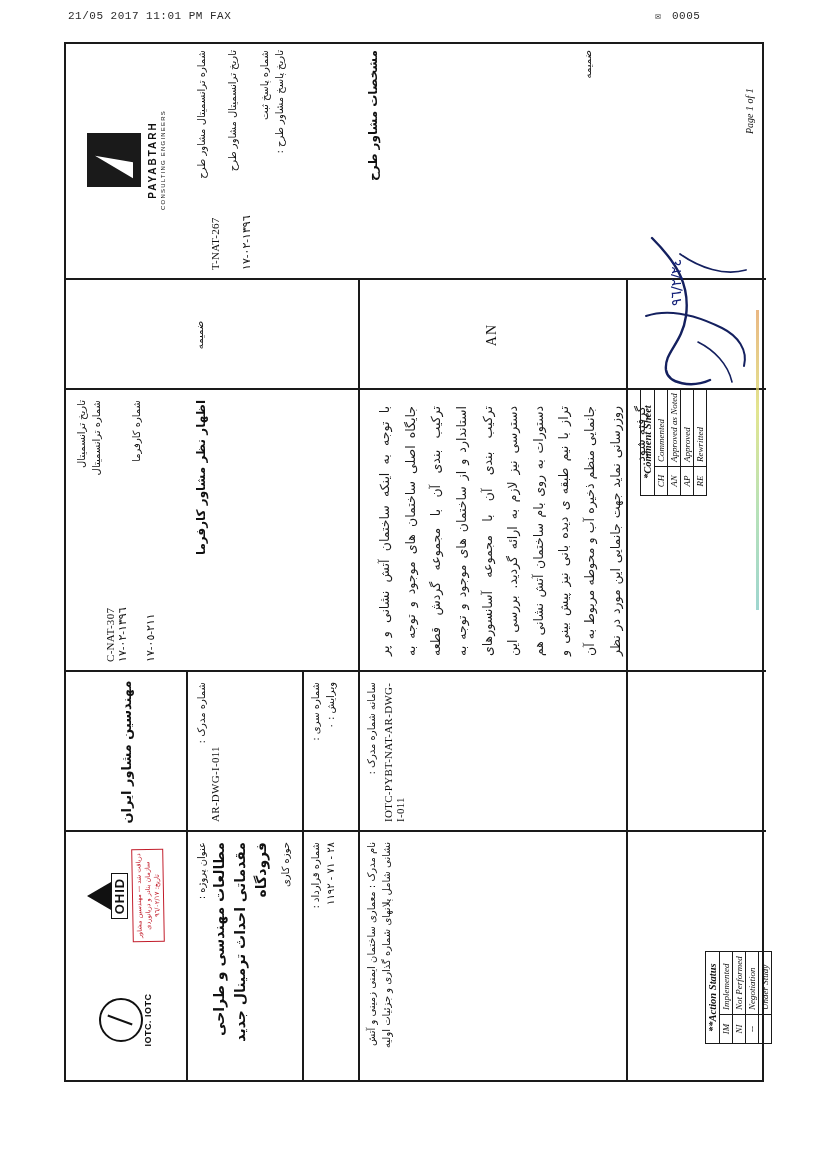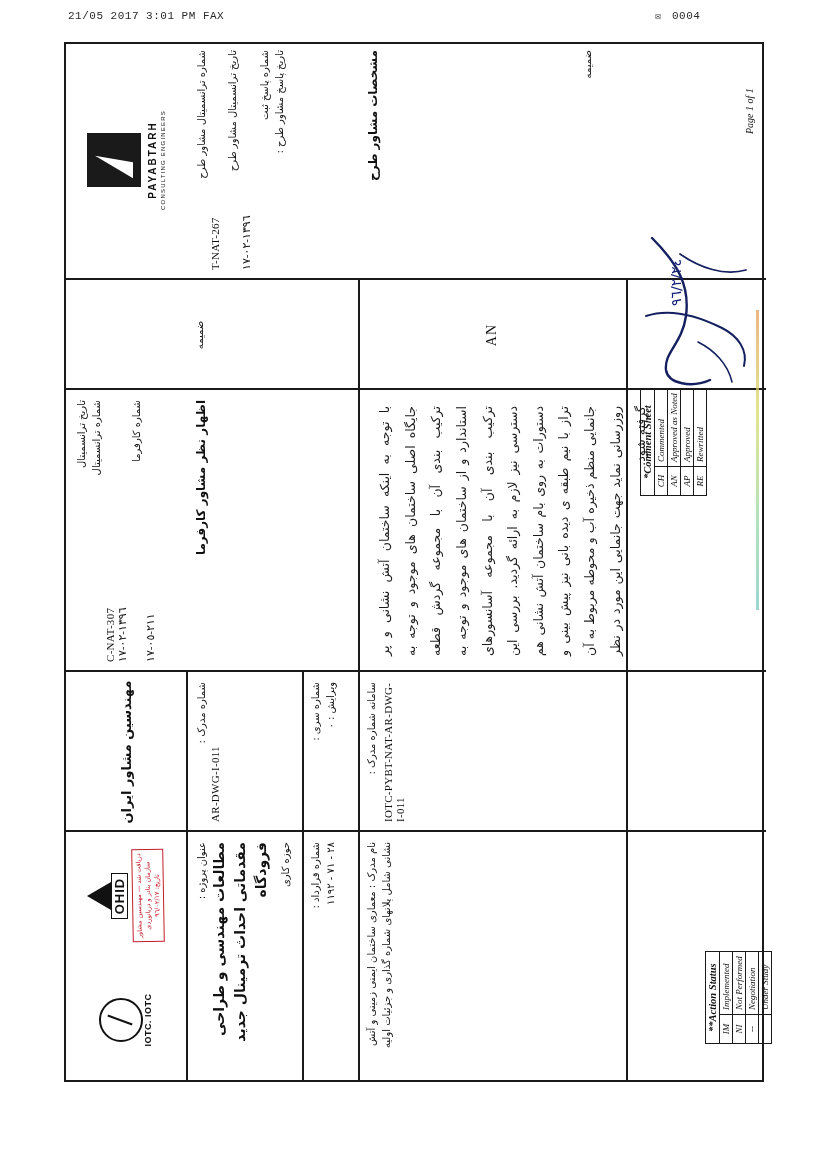--- a/index.html
+++ b/index.html
@@ -280,23 +280,23 @@
     position: absolute;
     height: 3px;
     background: linear-gradient(90deg,#7ec8c0,#9fd8a0,#d9dc6a,#e3a05a);
     opacity: .75;
   }
 </style>
 </head>
 <body>
 
 <div class="fax-header">
-  <div class="fax-date">21/05 2017 3:01 PM FAX</div>
+  <div class="fax-date">21/05 2017 11:01 PM FAX</div>
   <div class="fax-glyph">✉</div>
-  <div class="fax-page">0004</div>
+  <div class="fax-page">0005</div>
 </div>
 
 <div class="scan">
 
   <div class="sheet">
 
     <div class="vline" style="left:248px; top:0; width:2px; height:700px;"></div>
     <div class="vline" style="left:408px; top:0; width:2px; height:700px;"></div>
     <div class="vline" style="left:690px; top:0; width:2px; height:700px;"></div>
     <div class="vline" style="left:800px; top:0; width:2px; height:700px;"></div>

